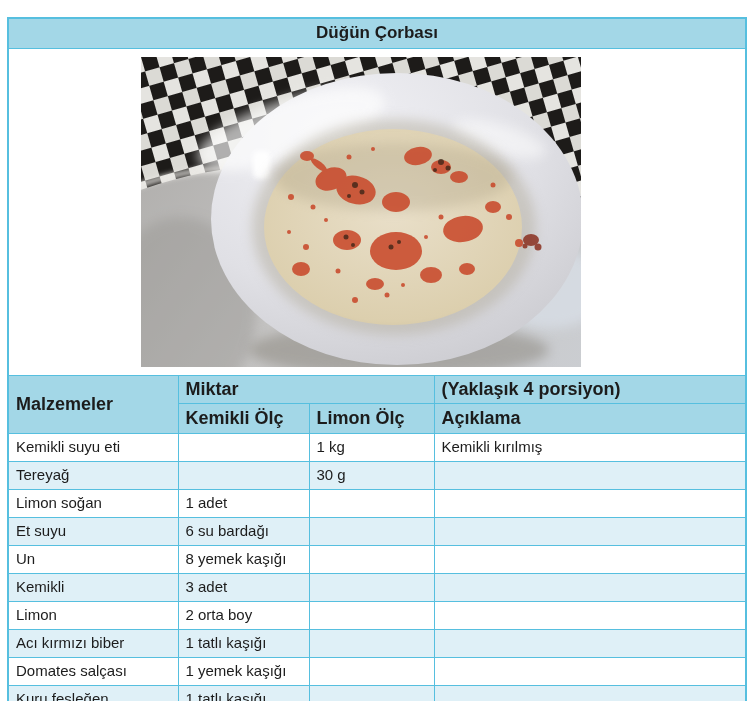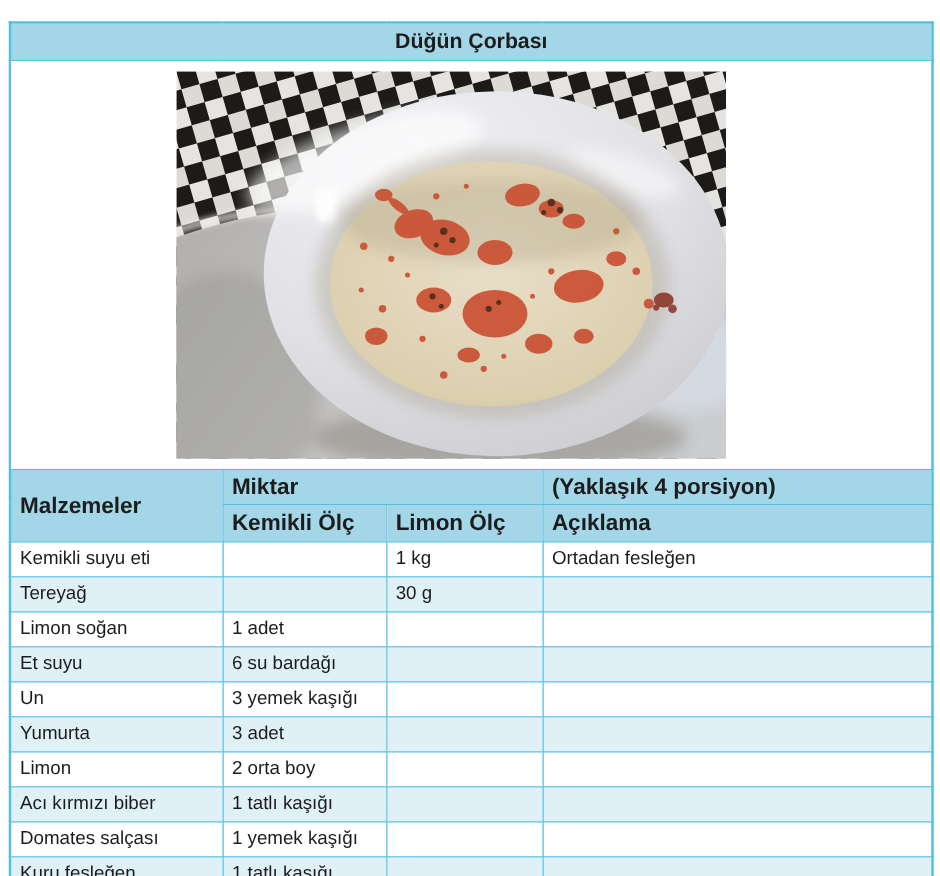--- a/index.html
+++ b/index.html
@@ -174,21 +174,21 @@
         <th>Kemikli Ölç</th>
         <th>Limon Ölç</th>
         <th>Açıklama</th>
       </tr>
     </tbody>
     <tbody class="data">
       <tr>
         <td>Kemikli suyu eti</td>
         <td></td>
         <td>1 kg</td>
-        <td>Ortadan fesleğen</td>
+        <td>Kemikli kırılmış</td>
       </tr>
       <tr>
         <td>Tereyağ</td>
         <td></td>
         <td>30 g</td>
         <td></td>
       </tr>
       <tr>
         <td>Limon soğan</td>
         <td>1 adet</td>
@@ -196,26 +196,26 @@
         <td></td>
       </tr>
       <tr>
         <td>Et suyu</td>
         <td>6 su bardağı</td>
         <td></td>
         <td></td>
       </tr>
       <tr>
         <td>Un</td>
-        <td>3 yemek kaşığı</td>
-        <td></td>
-        <td></td>
-      </tr>
-      <tr>
-        <td>Yumurta</td>
+        <td>8 yemek kaşığı</td>
+        <td></td>
+        <td></td>
+      </tr>
+      <tr>
+        <td>Kemikli</td>
         <td>3 adet</td>
         <td></td>
         <td></td>
       </tr>
       <tr>
         <td>Limon</td>
         <td>2 orta boy</td>
         <td></td>
         <td></td>
       </tr>

